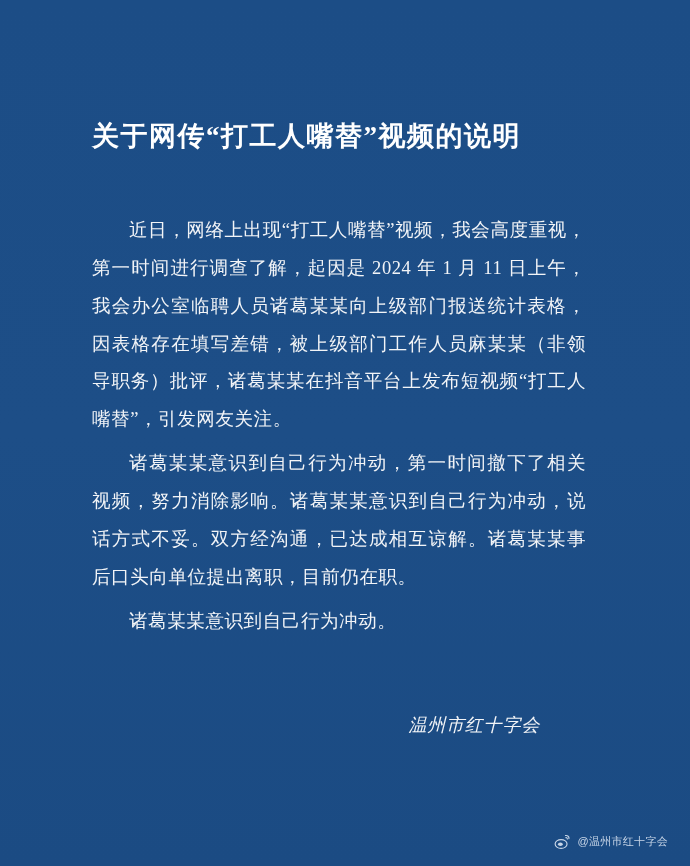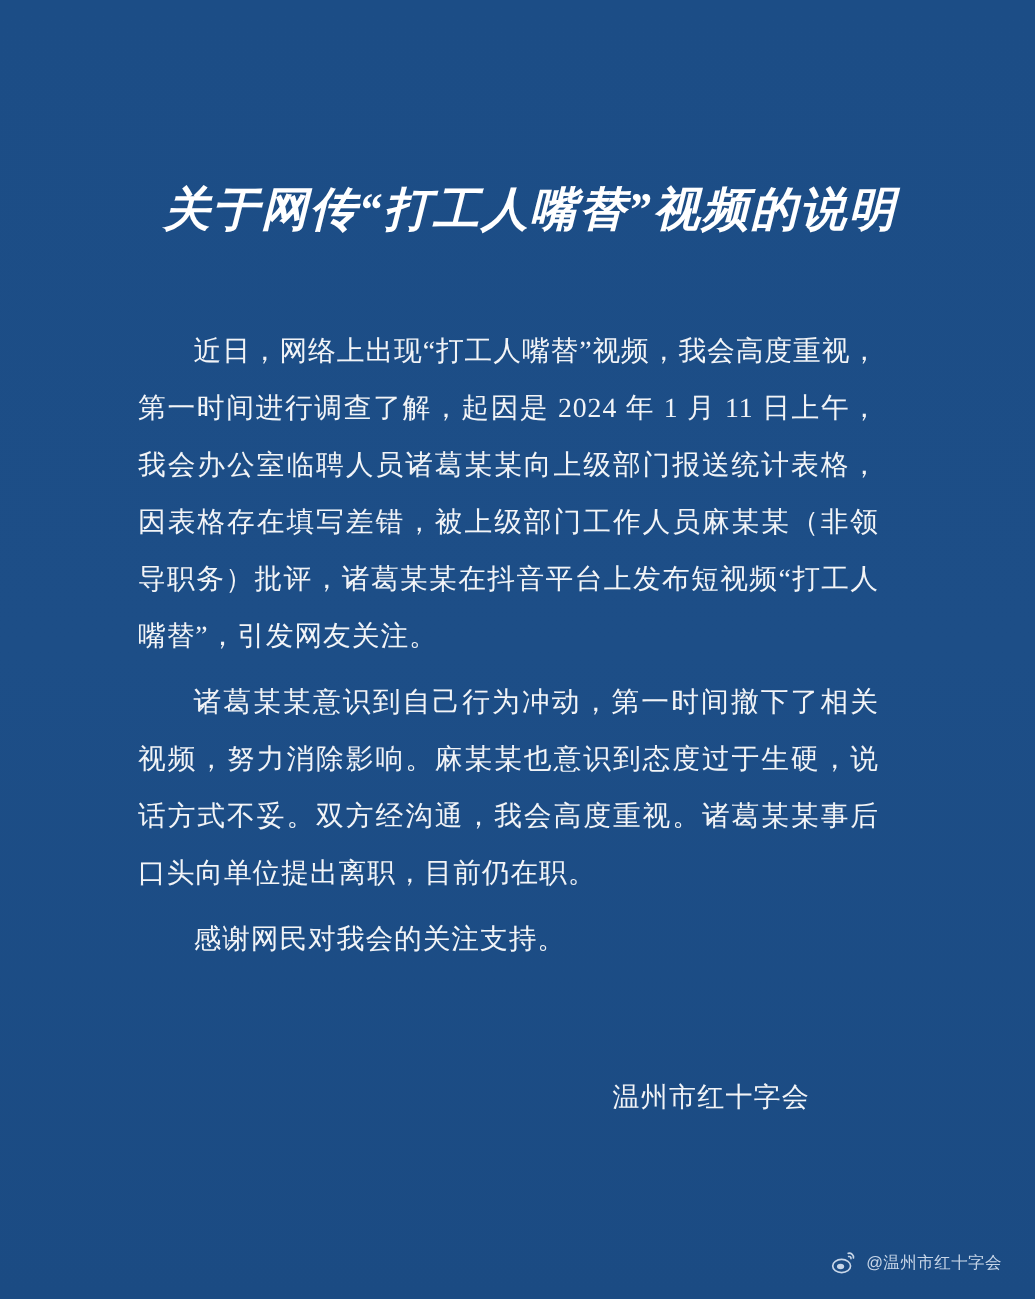--- a/index.html
+++ b/index.html
@@ -24,28 +24,27 @@
   .statement-card {
     position: absolute;
     left: 0;
     top: 0;
     width: 690px;
     padding: 118px 92px 0 92px;
     box-sizing: border-box;
   }
   .doc-title {
     color: #ffffff;
-    font-size: 31px;
+    font-size: 27px;
     font-weight: bold;
-    text-align: right;
+    text-align: left;
     letter-spacing: 1.5px;
     line-height: 1.4;
     margin: 0 0 56px 0;
     font-family: "Liberation Serif", "DejaVu Serif", serif;
-    font-style: italic;
   }
   .body-text {
     color: #f2f4f7;
     font-size: 18.5px;
     line-height: 2.05;
     letter-spacing: 0.6px;
     text-align: justify;
     text-justify: inter-ideograph;
   }
   .body-text p {
@@ -53,20 +52,21 @@
     text-indent: 2em;
   }
   .signature {
     margin-top: 66px;
     color: #f2f4f7;
     font-size: 18px;
     line-height: 2.0;
     letter-spacing: 0.8px;
     text-align: right;
     padding-right: 58px;
+    font-style: italic;
   }
   .signature div {
     margin: 0;
   }
   .watermark {
     position: absolute;
     right: 22px;
     bottom: 16px;
     display: flex;
     align-items: center;
@@ -89,22 +89,22 @@
 <body>
 
 <div class="page">
 
   <div class="statement-card">
 
     <h1 class="doc-title">关于网传“打工人嘴替”视频的说明</h1>
 
     <div class="body-text">
       <p>近日，网络上出现“打工人嘴替”视频，我会高度重视，第一时间进行调查了解，起因是 2024 年 1 月 11 日上午，我会办公室临聘人员诸葛某某向上级部门报送统计表格，因表格存在填写差错，被上级部门工作人员麻某某（非领导职务）批评，诸葛某某在抖音平台上发布短视频“打工人嘴替”，引发网友关注。</p>
-      <p>诸葛某某意识到自己行为冲动，第一时间撤下了相关视频，努力消除影响。麻某某也意识到态度过于生硬，说话方式不妥。双方经沟通，我会高度重视。诸葛某某事后口头向单位提出离职，目前仍在职。</p>
-      <p>感谢网民对我会的关注支持。</p>
+      <p>诸葛某某意识到自己行为冲动，第一时间撤下了相关视频，努力消除影响。诸葛某某意识到自己行为冲动，说话方式不妥。双方经沟通，已达成相互谅解。诸葛某某事后口头向单位提出离职，目前仍在职。</p>
+      <p>诸葛某某意识到自己行为冲动。</p>
     </div>
 
     <div class="signature">
       <div>温州市红十字会</div>
     </div>
 
   </div>
 
   <div class="watermark">
     <span class="weibo-icon">

